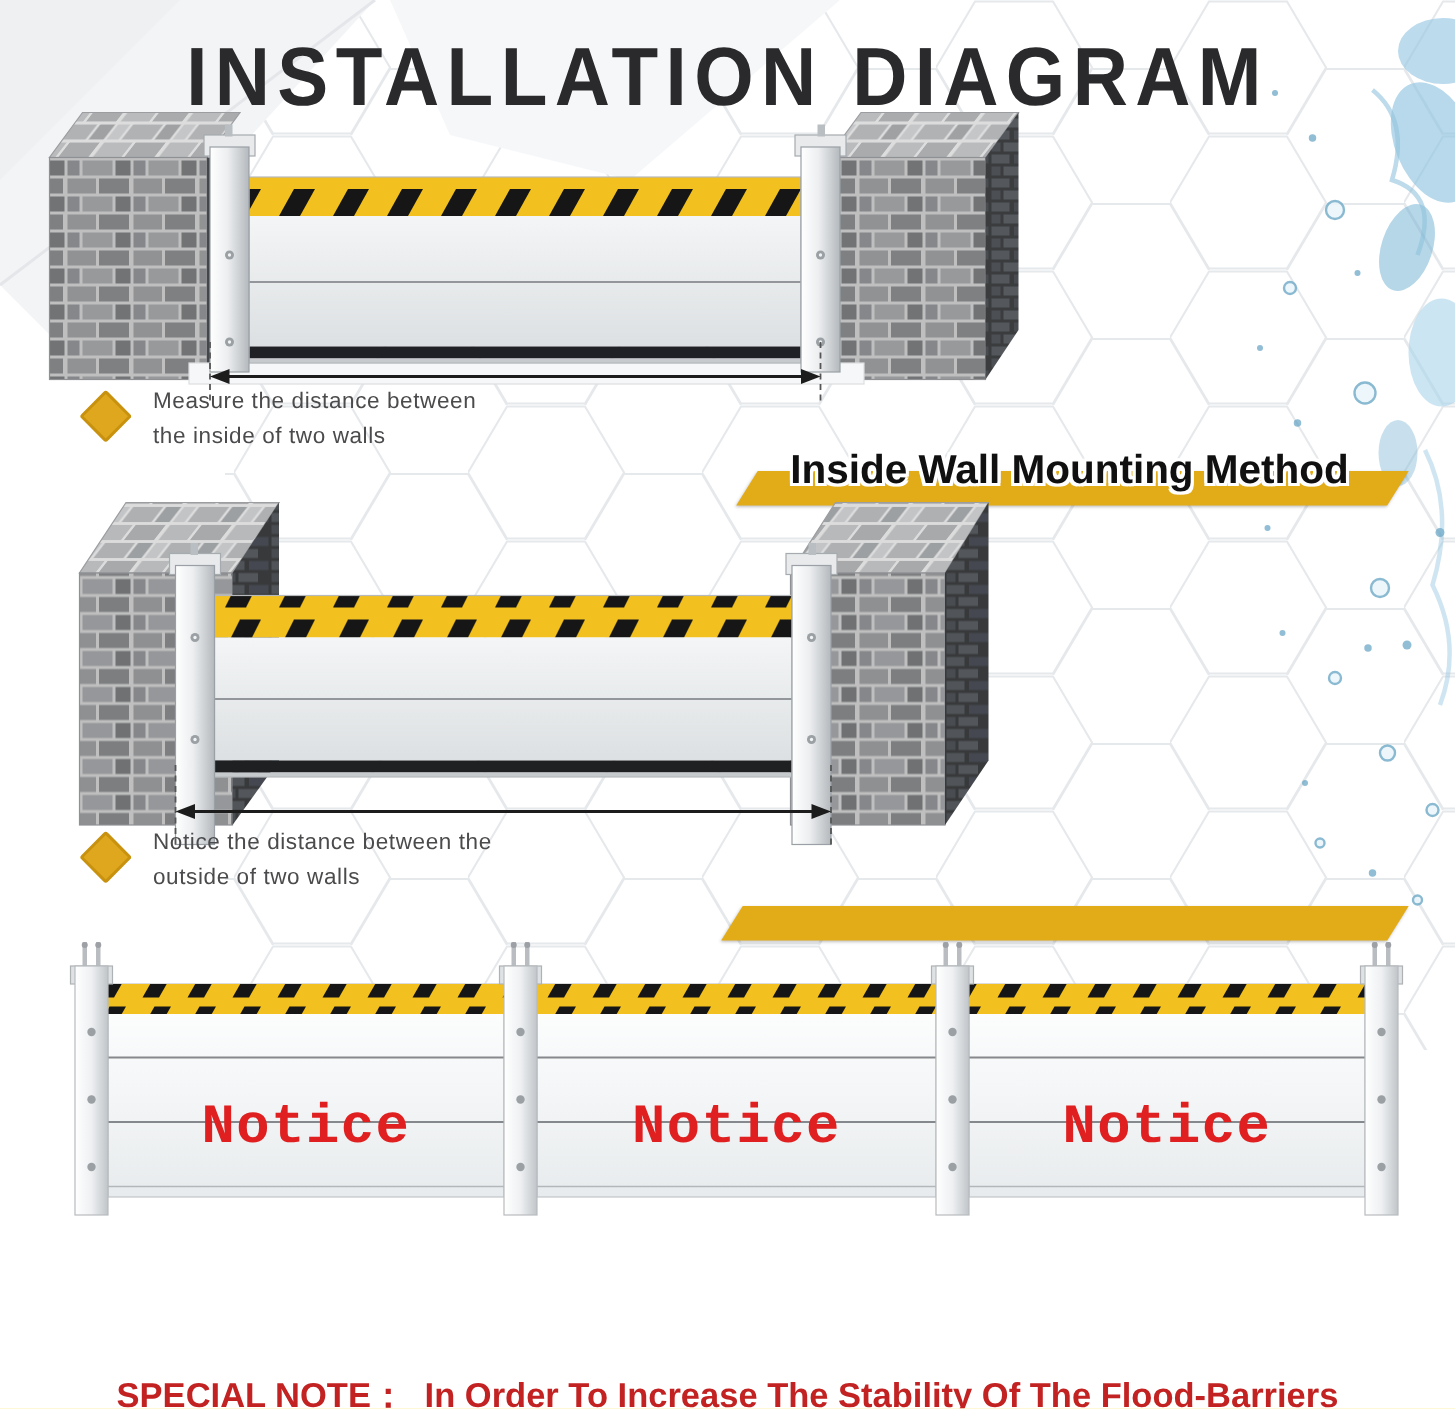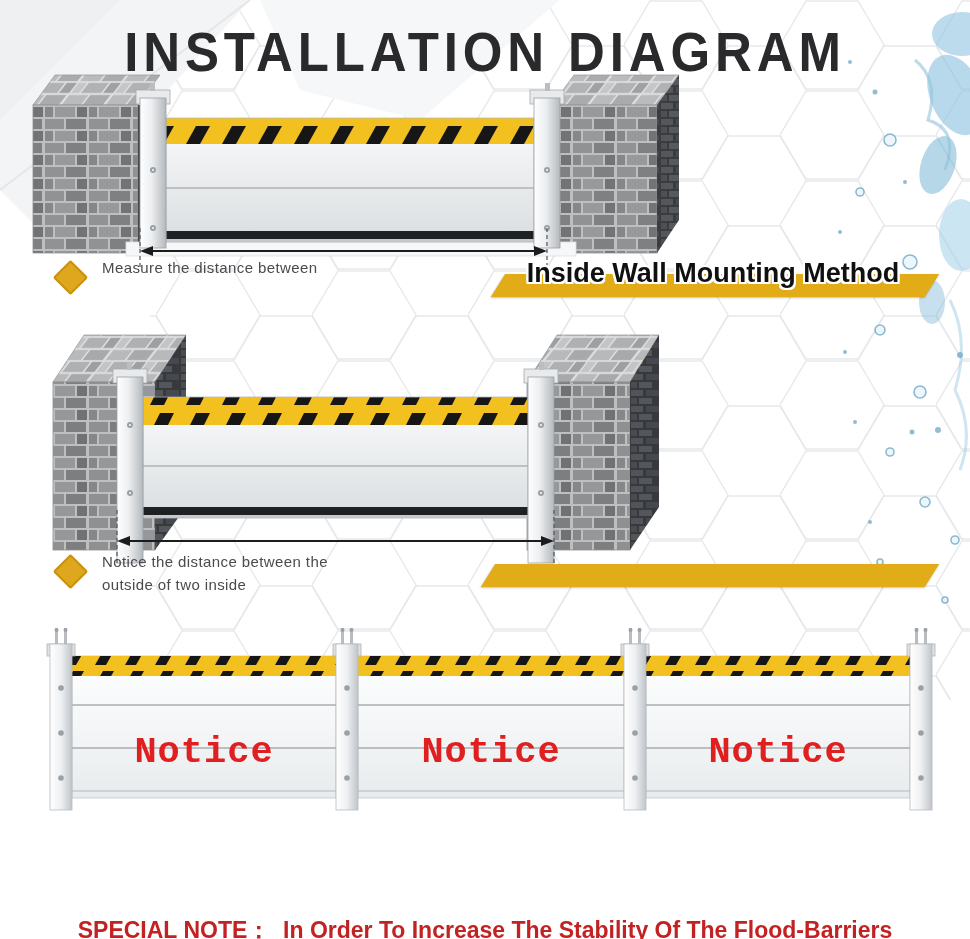--- a/index.html
+++ b/index.html
@@ -26,21 +26,21 @@
     background:var(--diamond-gold,#dfa71e);
     border:2px solid #c8920f;border-radius:2px;
     transform:rotate(45deg);
   }
   .caption-text{
     margin-left:52px;font-size:15px;line-height:23px;
     color:#4b4b4d;letter-spacing:0.4px;
   }
 
   
-  .banner{position:absolute;height:44px;}
+  .banner{position:absolute;height:44px;margin-top:40px;}
   .banner-band{
     position:absolute;left:10px;right:6px;top:16px;height:23px;
     background:var(--banner-yellow,#e2ab18);
     transform:skewX(-32deg);
     box-shadow:0 1px 2px rgba(0,0,0,0.25);
   }
   .banner-text{
     position:absolute;left:0;right:0;top:0;text-align:center;
     font-size:27px;font-weight:800;color:#101010;letter-spacing:0px;
     white-space:nowrap;
@@ -216,20 +216,21 @@
       <line x1="150" y1="181" x2="537" y2="181" stroke="#1c1c1c" stroke-width="2"></line>
       <polygon points="140,181 153,176 153,186" fill="#1c1c1c"></polygon>
       <polygon points="547,181 534,176 534,186" fill="#1c1c1c"></polygon>
     </g>
   </svg>
 
   <div class="caption" style="left:50px;top:256px;width:420px;">
     <span class="diamond"></span>
     <div class="caption-text">
       <div>Measure the distance between</div>
+      <div>the inside of two walls</div>
     </div>
   </div>
 
   <div class="banner" style="left:488px;top:258px;width:450px;">
     <div class="banner-band"></div>
     <div class="banner-text">Inside Wall Mounting Method</div>
   </div>
 
   <svg class="abs" style="left:0;top:325px;" width="970" height="290" viewBox="0 0 970 290">
     <defs>
@@ -317,21 +318,21 @@
       <line x1="127" y1="216" x2="544" y2="216" stroke="#1c1c1c" stroke-width="2"></line>
       <polygon points="117,216 130,211 130,221" fill="#1c1c1c"></polygon>
       <polygon points="554,216 541,211 541,221" fill="#1c1c1c"></polygon>
     </g>
   </svg>
 
   <div class="caption" style="left:50px;top:550px;width:440px;">
     <span class="diamond"></span>
     <div class="caption-text">
       <div>Notice the distance between the</div>
-      <div>outside of two inside</div>
+      <div>outside of two walls</div>
     </div>
   </div>
 
   <div class="banner" style="left:478px;top:548px;width:460px;">
     <div class="banner-band"></div>
   </div>
 
   <svg class="abs" style="left:0;top:628px;" width="970" height="190" viewBox="0 0 970 190">
     <defs>
       <pattern id="d3hz" patternUnits="userSpaceOnUse" width="30" height="20">

